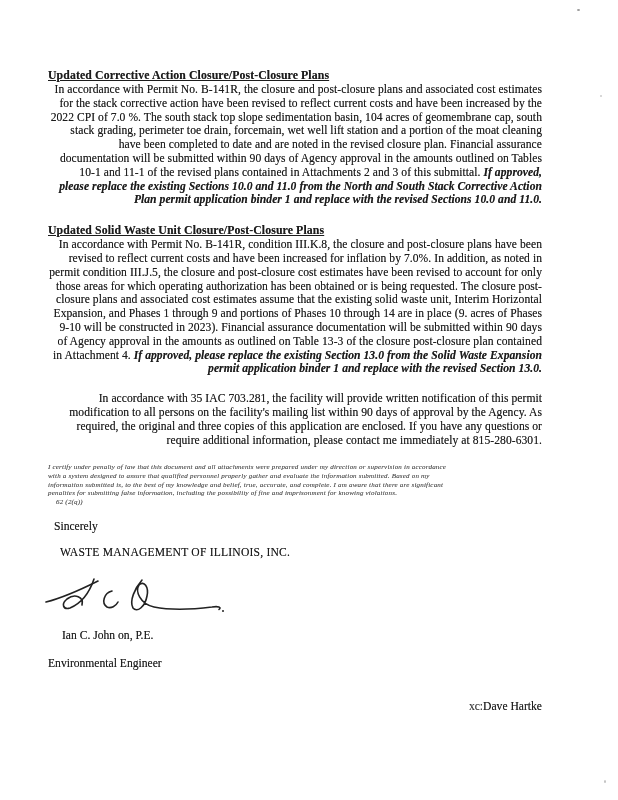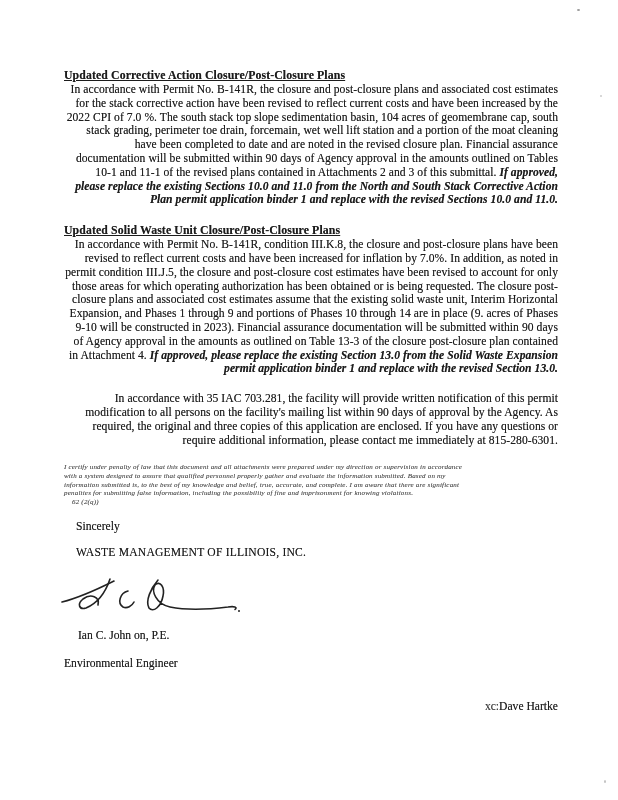--- a/index.html
+++ b/index.html
@@ -6,21 +6,21 @@
   body{
     width:618px;height:800px;
     background:#ffffff;
     font-family:"Liberation Serif","DejaVu Serif",serif;
     color:#1c1c1c;
     position:relative;
     overflow:hidden;
   }
   .page{
     position:absolute;
-    left:64px;top:68px;width:494px;
+    left:48px;top:68px;width:494px;
     filter:blur(0.2px);
     text-shadow:0 0 0.35px rgba(20,20,20,0.55);
   }
   .heading{
     font-size:11.8px;
     font-weight:bold;
     text-decoration:underline;
     text-underline-offset:1px;
     margin:0 0 1px 0;
     line-height:14px;
@@ -38,21 +38,21 @@
     margin-top:8px;
     font-size:7px;
     line-height:8.7px;
     font-style:italic;
     opacity:0.78;
     letter-spacing:0.2px;
     filter:blur(0.3px);
   }
   .cert-cite{padding-left:8px;}
   .sig-block{margin-top:13px;font-size:11.6px;line-height:13.8px;}
-  .closing{margin:12px;}
+  .closing{margin:6px;}
   .company{margin:12px;letter-spacing:0.2px;}
   .signature{display:block;margin:2px 0 -4px -4px;}
   .sig-name{margin:14px;}
   .sig-title{margin:0;}
   .cc-line{margin-top:29px;font-size:11.6px;text-align:right;}
   .cc-label{display:inline-block;padding-left:19px;width:44px;opacity:.85;}
   .speck{position:absolute;background:#9a9a9a;border-radius:50%;}
   .speck.s1{left:577px;top:9px;width:3px;height:2px;}
   .speck.s2{left:600px;top:95px;width:2px;height:2px;opacity:.5;}
   .speck.s3{left:604px;top:780px;width:2px;height:3px;opacity:.6;}

